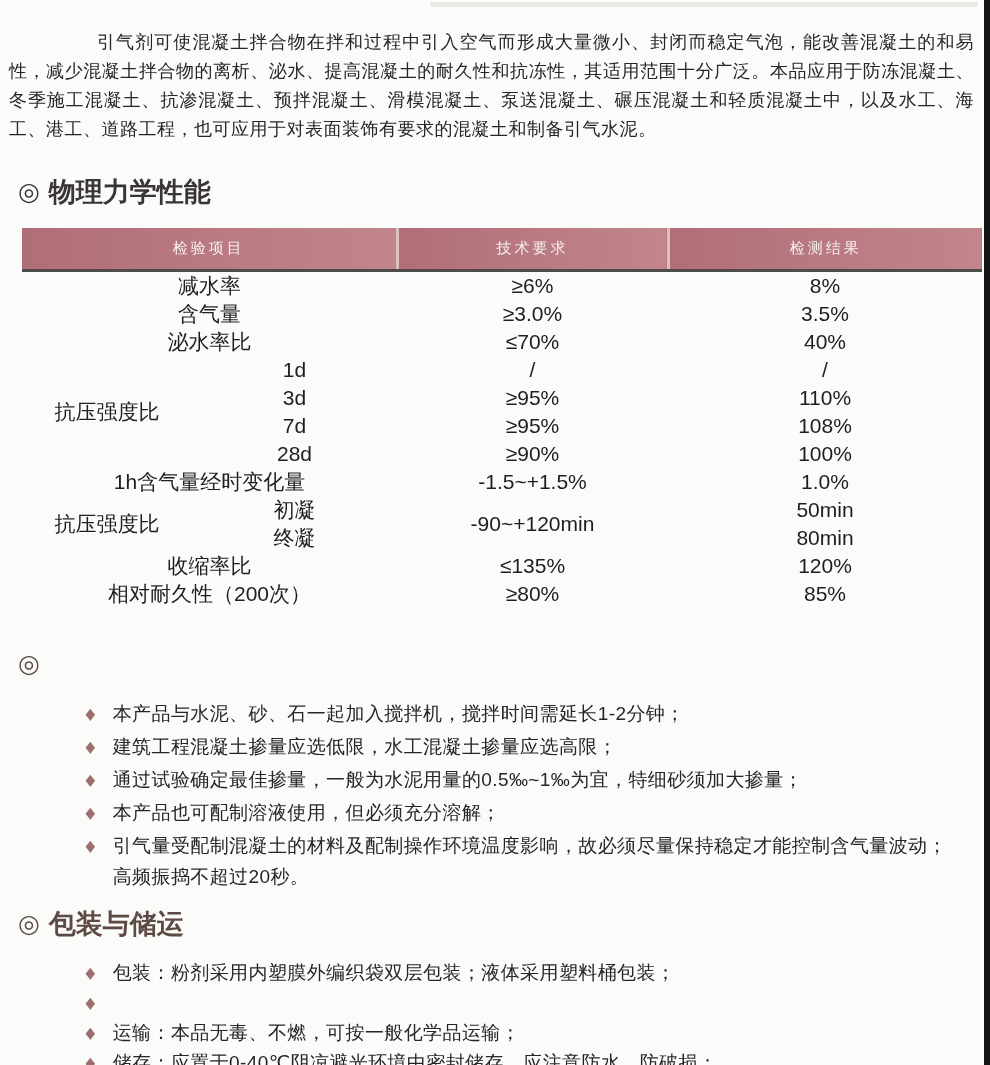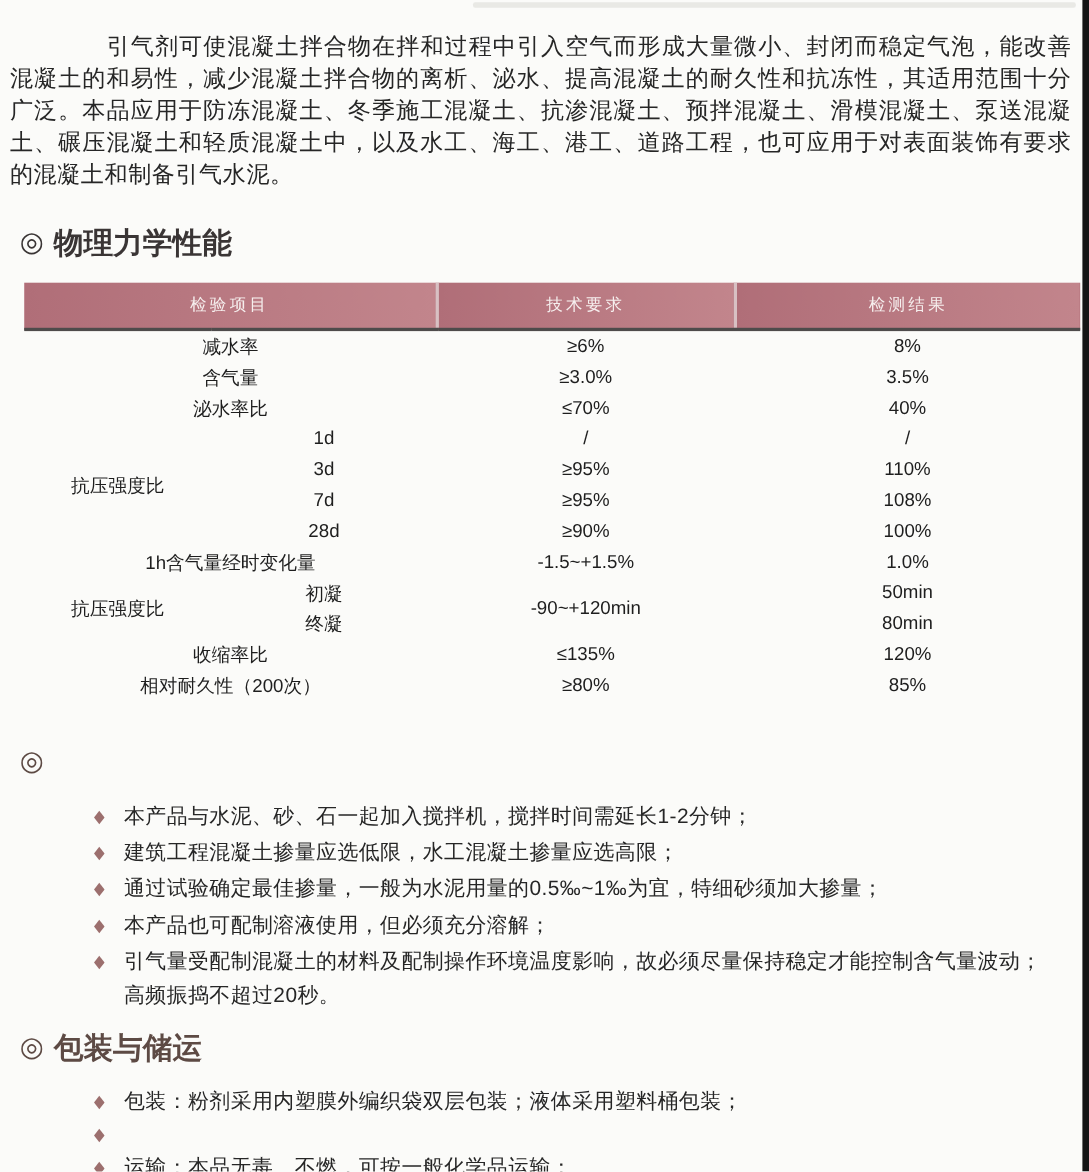--- a/index.html
+++ b/index.html
@@ -8,21 +8,21 @@
     background:#fbfbf9;
     font-family:"Liberation Sans","DejaVu Sans",sans-serif;
     color:#242424;
   }
   .page{position:relative;width:990px;height:1065px;overflow:hidden;}
   .scan-bar-right{position:absolute;top:0;right:0;width:6px;height:100%;background:#151515;}
   .top-smudge{position:absolute;top:2px;left:430px;width:548px;height:5px;background:#dededa;border-radius:2px;opacity:.65;}
 
   .intro{
     margin:28px 16px 0 9px;
-    font-size:21px;line-height:29px;
+    font-size:18px;line-height:29px;
     text-align:justify;text-indent:88px;
     color:#262626;letter-spacing:.5px;
   }
 
   .sec-title{
     display:flex;align-items:center;gap:9px;
     margin:0 0 0 18px;font-size:27px;font-weight:bold;line-height:32px;
   }
   .sec-title .marker{font-size:25px;font-weight:normal;transform:translateY(-1px);}
   .t-dark{color:#3a3535;margin-top:32px;}
@@ -35,21 +35,21 @@
     border-collapse:collapse;table-layout:fixed;
   }
   table.props thead th{
     height:25px;padding:8px;
     background:linear-gradient(to right,#b06e78,#c2858c);
     color:#f6efee;font-size:15px;font-weight:normal;letter-spacing:3px;
     border-bottom:3px solid #4e4b4b;
   }
   table.props thead th + th{border-left:3px solid #d8c0c3;}
   table.props td{
-    height:28px;padding:0;font-size:17px;color:#1e1e1e;
+    height:28px;padding:0;font-size:21px;color:#1e1e1e;
     text-align:center;vertical-align:middle;
   }
   td.c-item{padding-left:80px;}
   td.c-group{padding-left:36px;}
   td.c-sub{text-align:left;padding-left:2px;}
 
   ul.bullets{
     list-style:none;margin:18px 0 0 0;padding:0 0 0 84px;
   }
   ul.bullets li{

